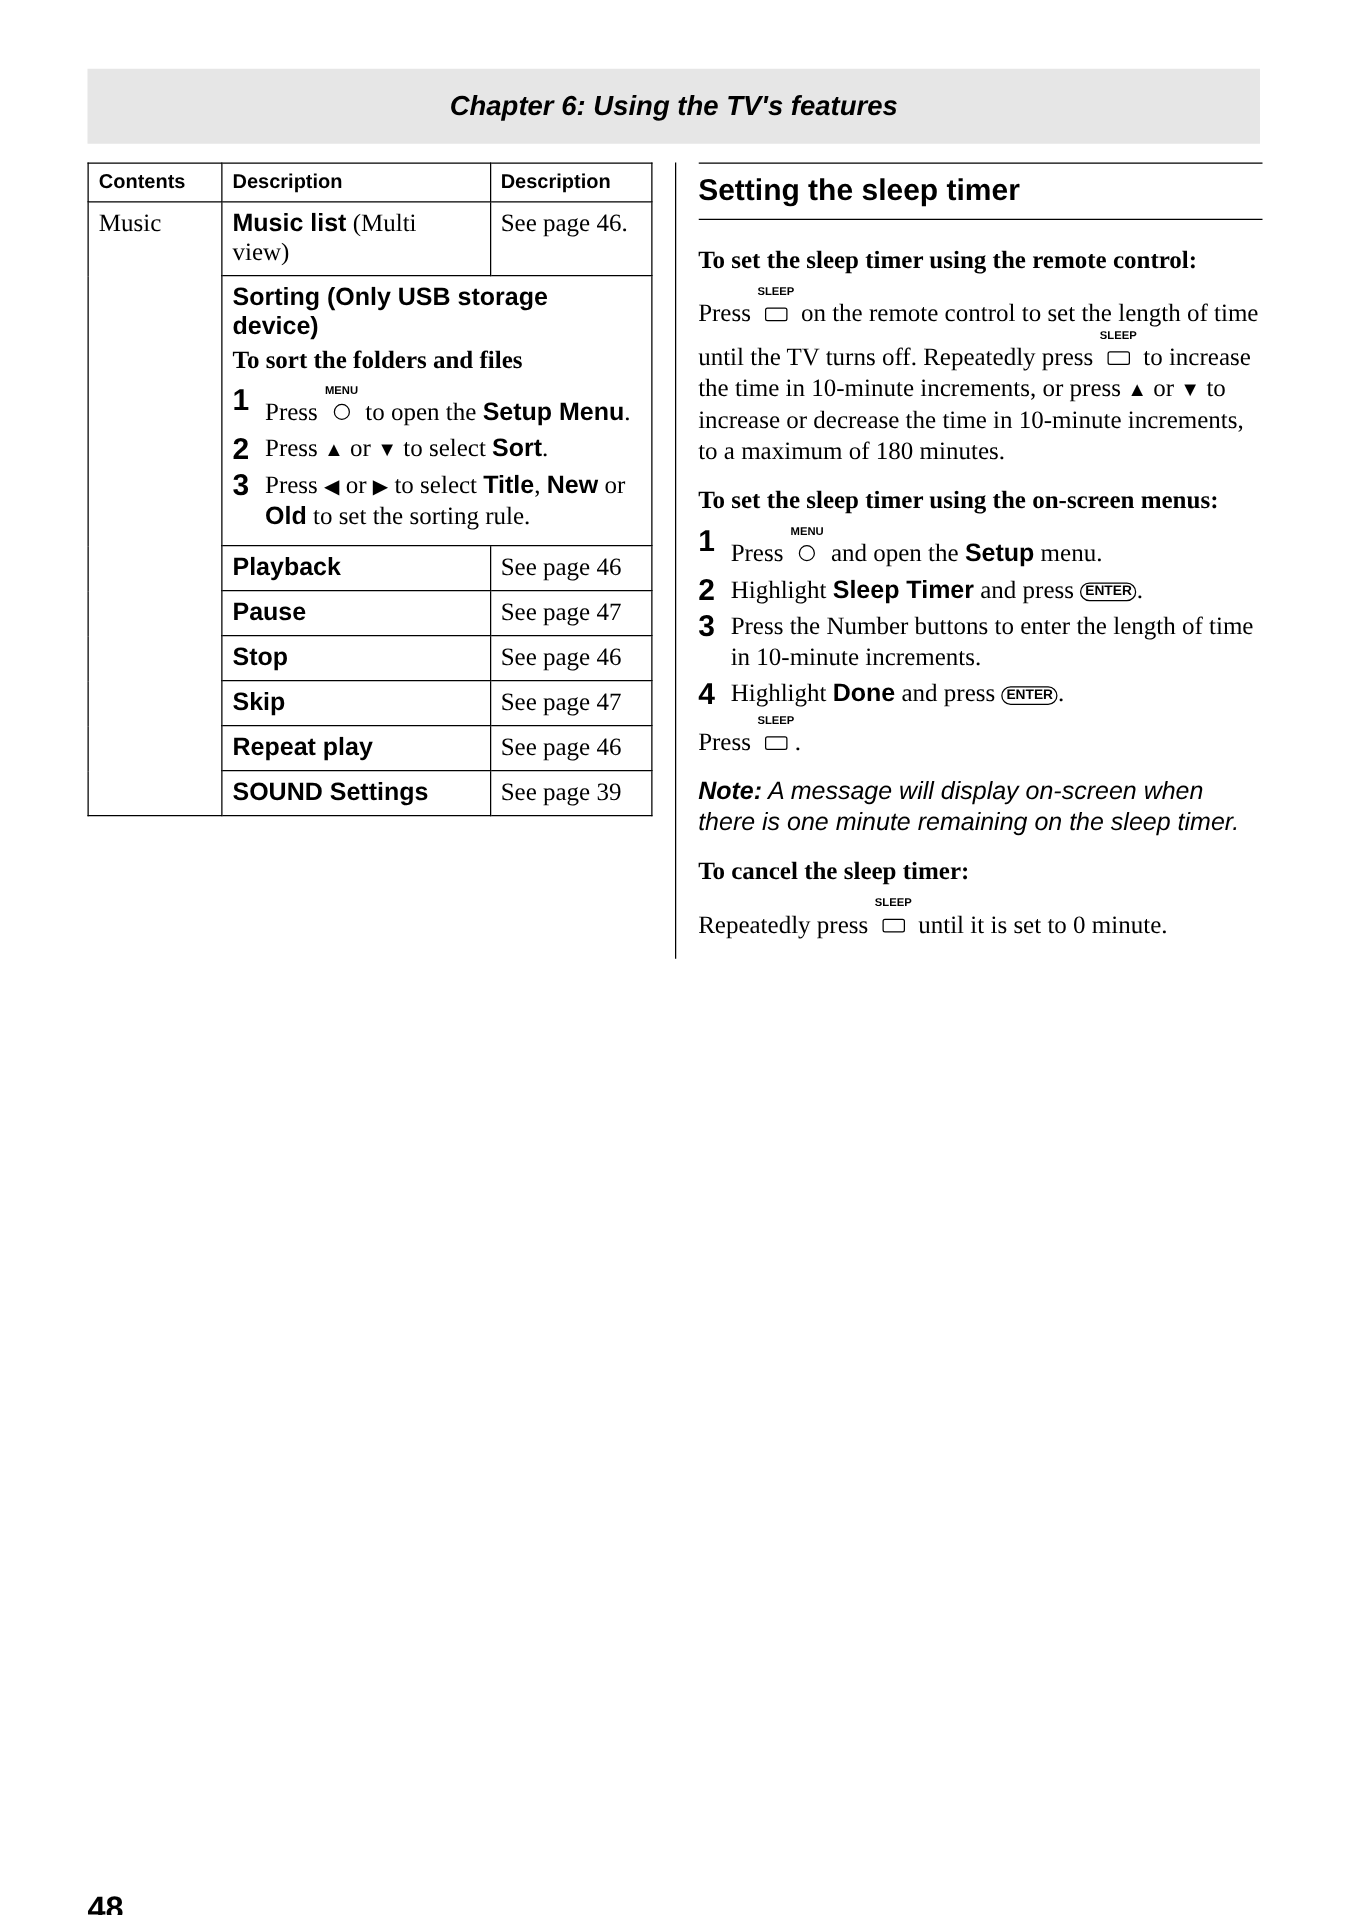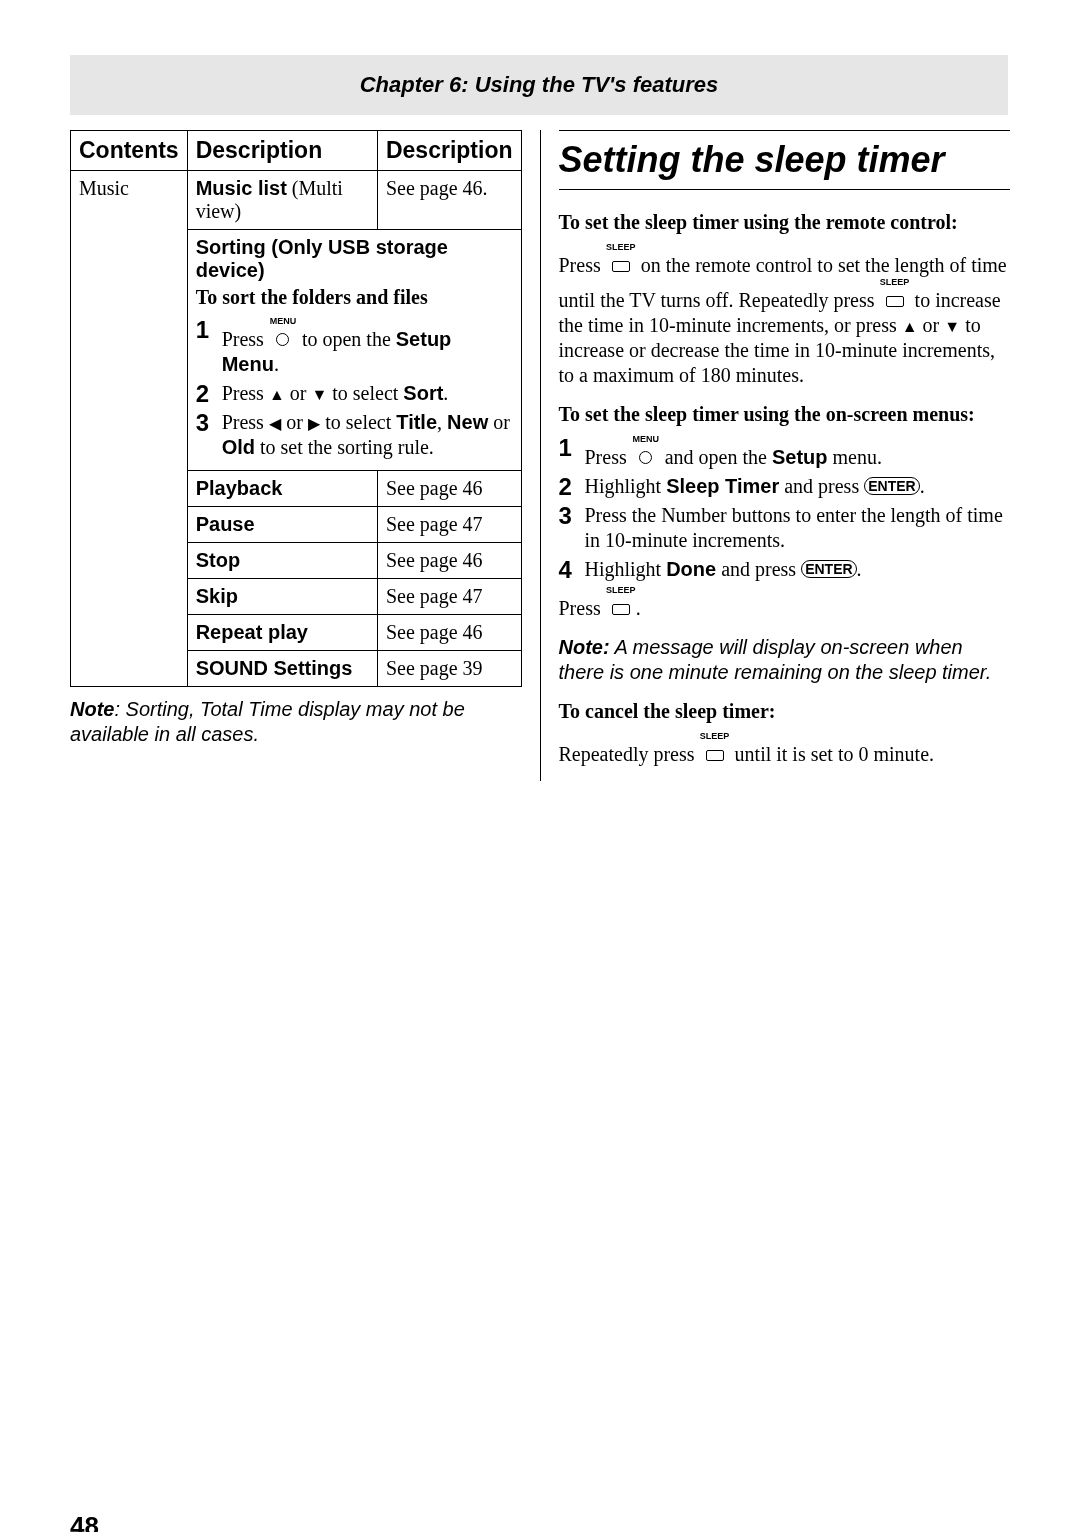--- a/index.html
+++ b/index.html
@@ -54,21 +54,21 @@
   }
   table.mt td, table.mt th {
     border: 1px solid #000;
     padding: 6px 8px;
     vertical-align: top;
     text-align: left;
   }
   table.mt th {
     font-family: Arial, Helvetica, sans-serif;
     font-weight: bold;
-    font-size: 23px;
+    font-size: 16px;
   }
   .sans-b {
     font-family: Arial, Helvetica, sans-serif;
     font-weight: bold;
   }
   .serif-b { font-weight: bold; font-family: "Times New Roman", serif; }
   .ol-step {
     display: flex;
     align-items: flex-start;
     margin: 4px 0;
@@ -99,22 +99,21 @@
   
   .section-title-wrap {
     border-top: 1px solid #000;
     border-bottom: 1px solid #000;
     padding: 8px 0;
     margin-bottom: 20px;
   }
   .section-title {
     font-family: Arial, Helvetica, sans-serif;
     font-weight: bold;
-    font-size: 36px;
-    font-style: italic;
+    font-size: 24px;
   }
   .body-text {
     font-size: 20px;
     line-height: 1.25;
     margin: 0 0 14px 0;
   }
   .sub-head {
     font-family: "Times New Roman", serif;
     font-weight: bold;
     font-size: 20px;
@@ -175,21 +174,21 @@
   .icon-sleep .rect::before, .icon-sleep .rect::after {
     content: "";
     position: absolute;
   }
   .icon-enter {
     display: inline-block;
     border: 1.5px solid #000;
     border-radius: 10px;
     font-family: Arial, Helvetica, sans-serif;
     font-weight: bold;
-    font-size: 14px;
+    font-size: 11px;
     padding: 1px 3px;
     line-height: 1;
     vertical-align: 2px;
   }
   .tri {
     font-size: 16px;
     line-height: 1;
   }
 
   .page-number {
@@ -276,23 +275,20 @@
               <td class="sans-b">Repeat play</td>
               <td>See page 46</td>
             </tr>
         <tr>
               <td class="sans-b">SOUND Settings</td>
               <td>See page 39</td>
             </tr>
       </tbody>
         </table>
 
-      <div class="note-italic">
-        <span class="nb">Note</span><span>: Sorting, Total Time display may not be available in all cases.</span>
-      </div>
     </div>
 
     <div class="col-sep"></div>
 
     <div class="col-right">
       <div class="section-title-wrap">
         <span class="section-title">Setting the sleep timer</span>
       </div>
 
 

